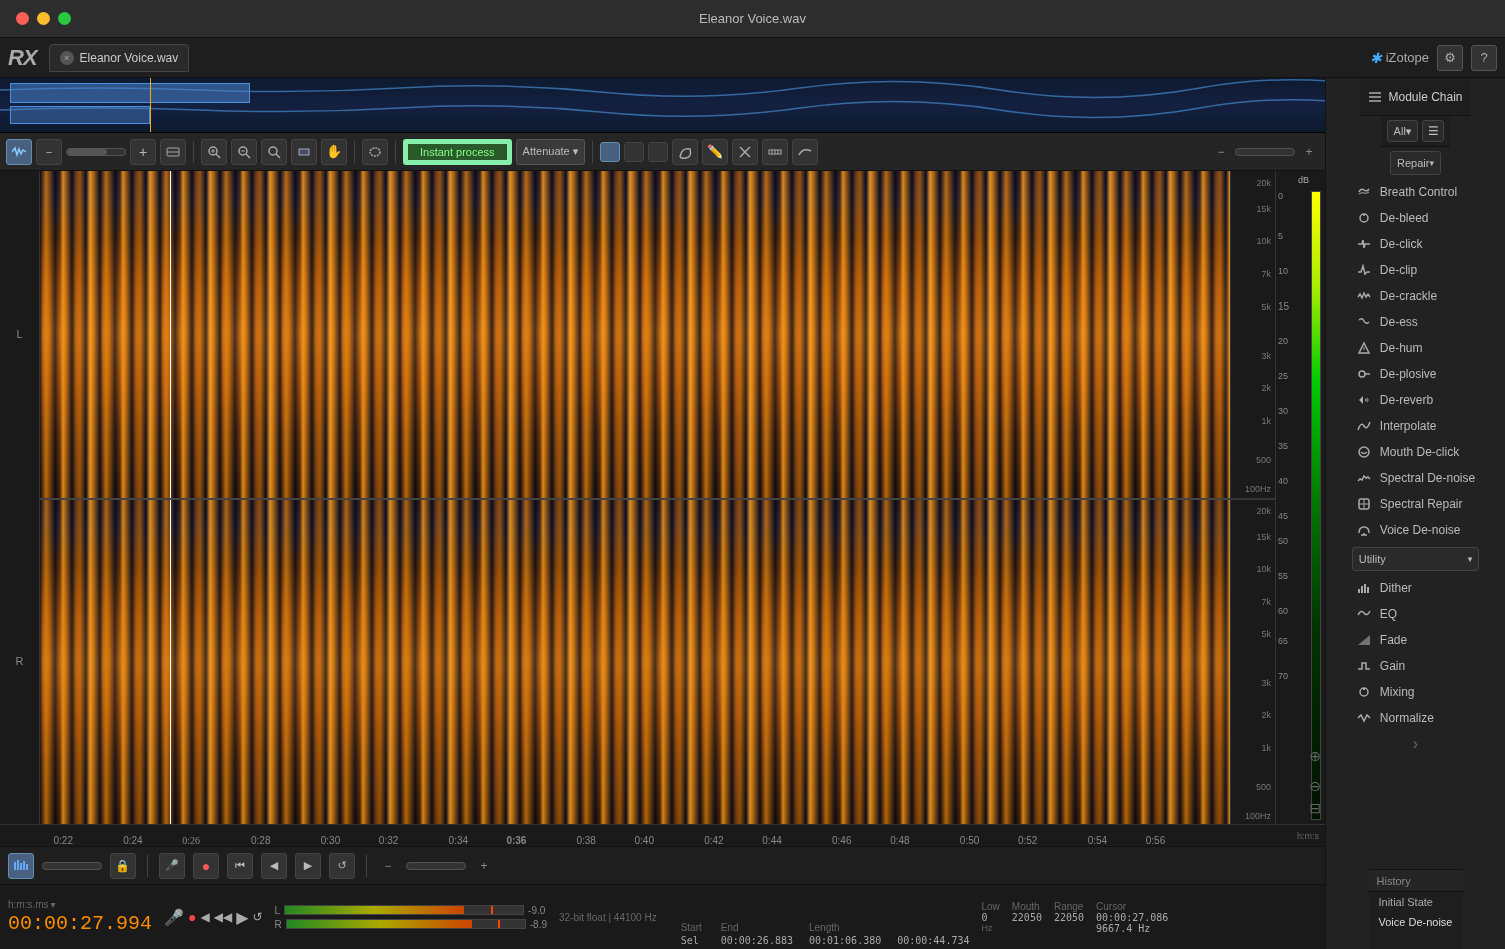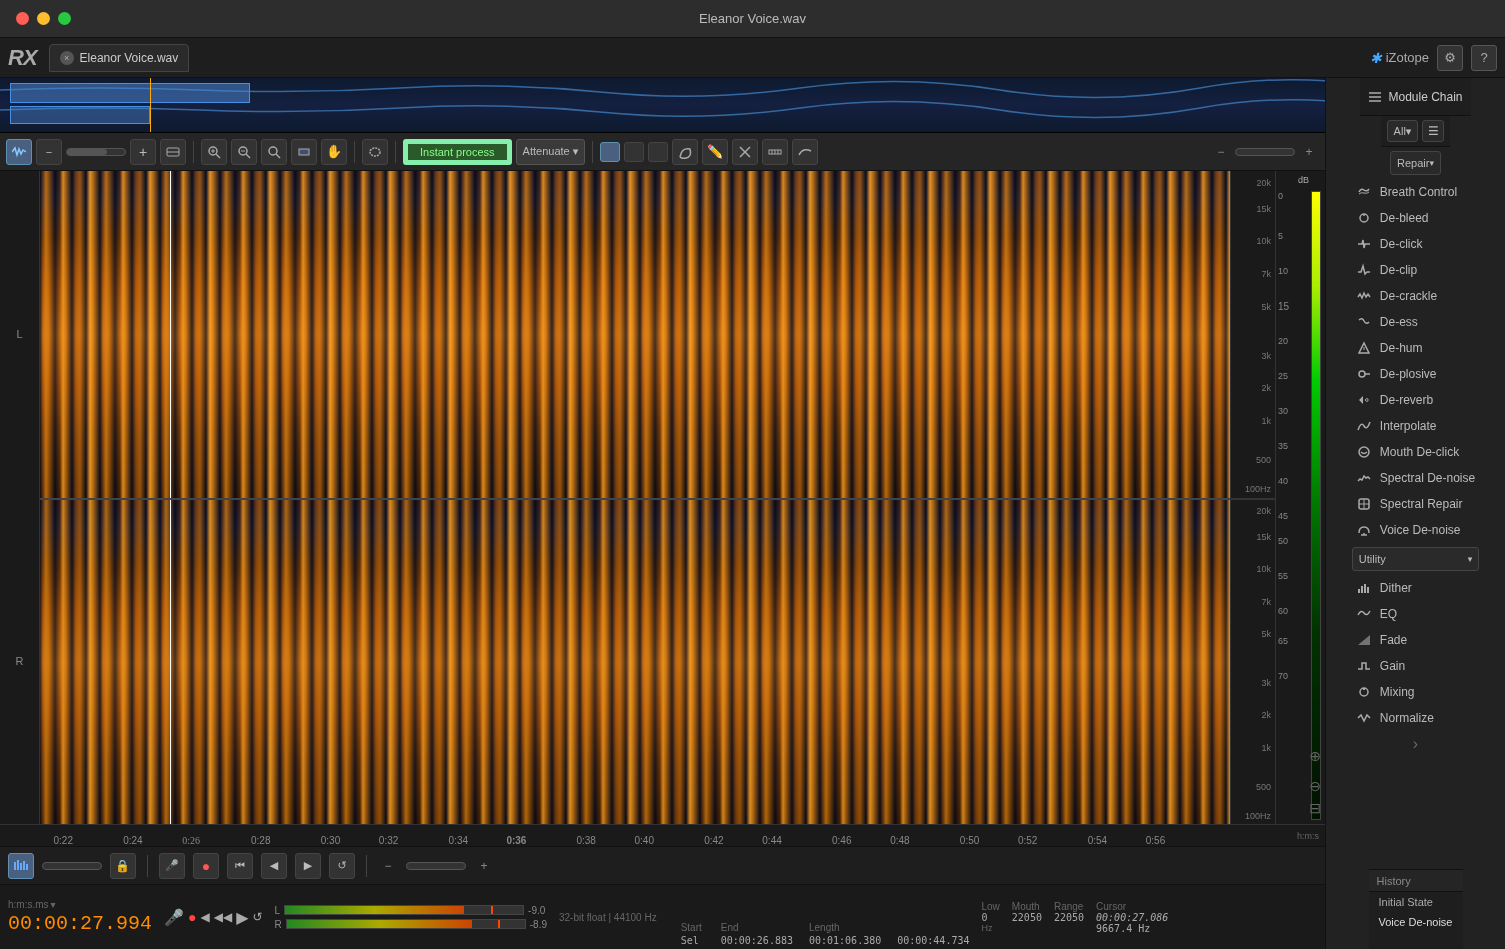--- a/index.html
+++ b/index.html
@@ -908,21 +908,21 @@
         </div>
 
         <div style="display:grid;grid-template-columns:auto auto auto auto;gap:0 12px;font-size:10px;">
           <span style="color:#666;">Low</span>
           <span style="color:#666;">Mouth</span>
           <span style="color:#666;">Range</span>
           <span style="color:#666;">Cursor</span>
           <span style="color:#aaa;font-family:monospace;">0</span>
           <span style="color:#aaa;font-family:monospace;">22050</span>
           <span style="color:#aaa;font-family:monospace;">22050</span>
-          <span style="color:#aaa;font-family:monospace;font-style:italic;">00:00:27.086</span>
+          <span style="color:#aaa;font-family:monospace;">00:00:27.086</span>
           <span style="color:#666;font-size:9px;grid-column:1/3;">Hz</span>
           <span style="color:#aaa;font-family:monospace;font-size:10px;grid-column:4;">9667.4 Hz</span>
         </div>
 
       </div>
 
     </div>
 
     <div class="right-panel">
 

